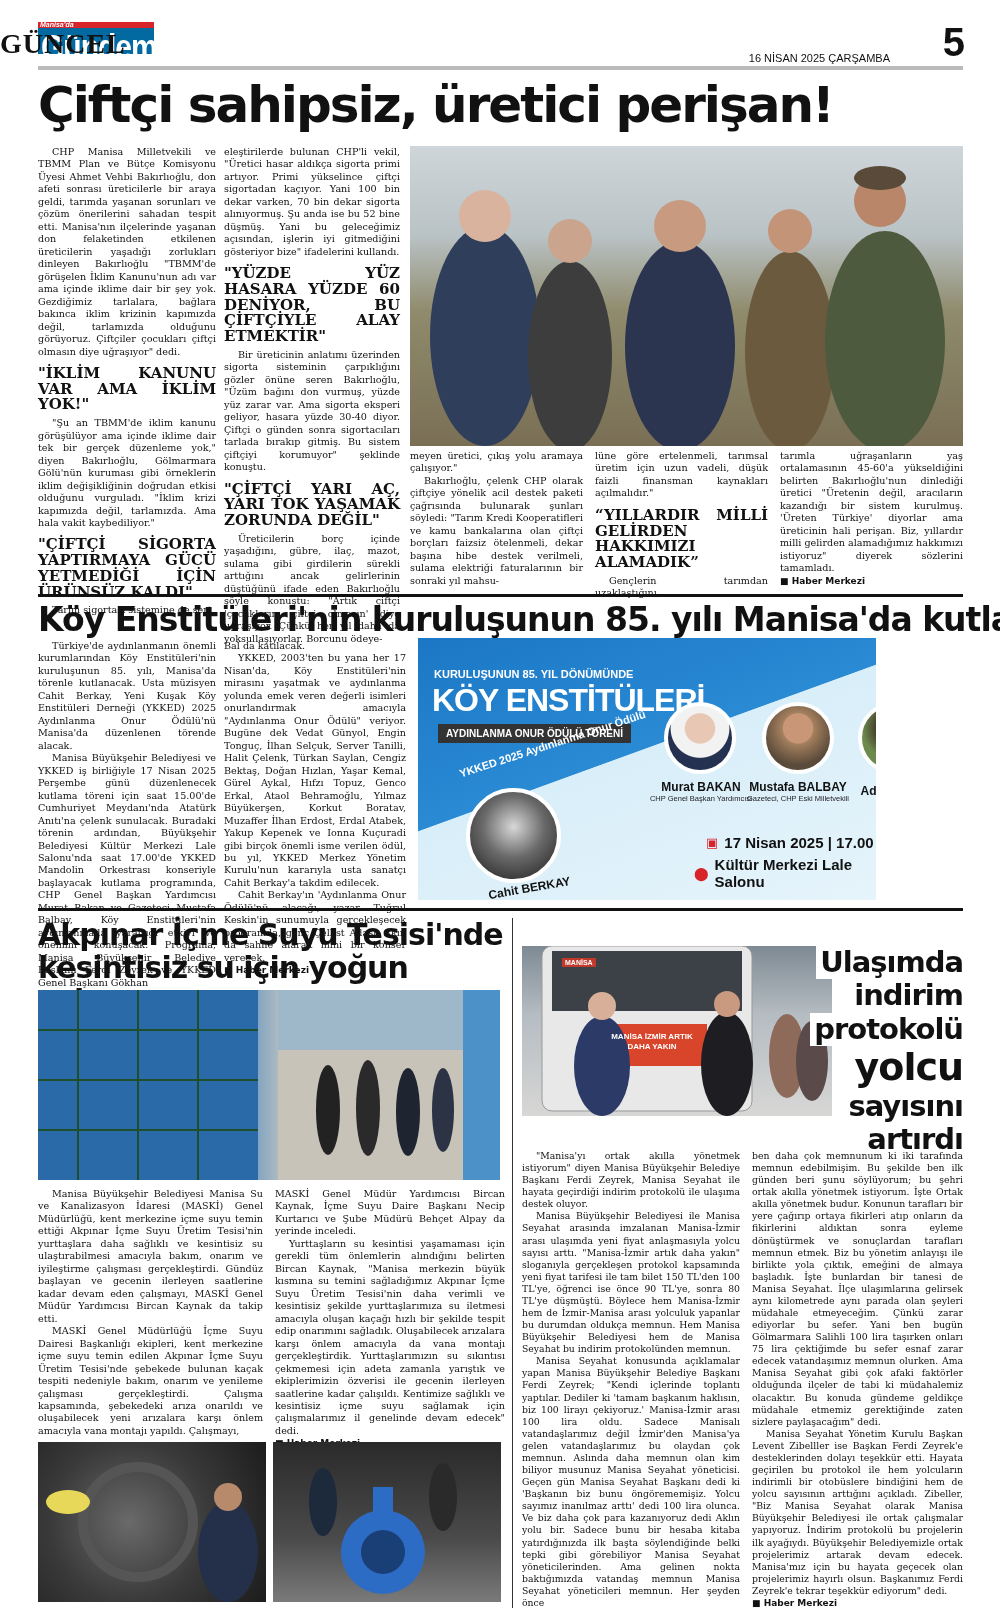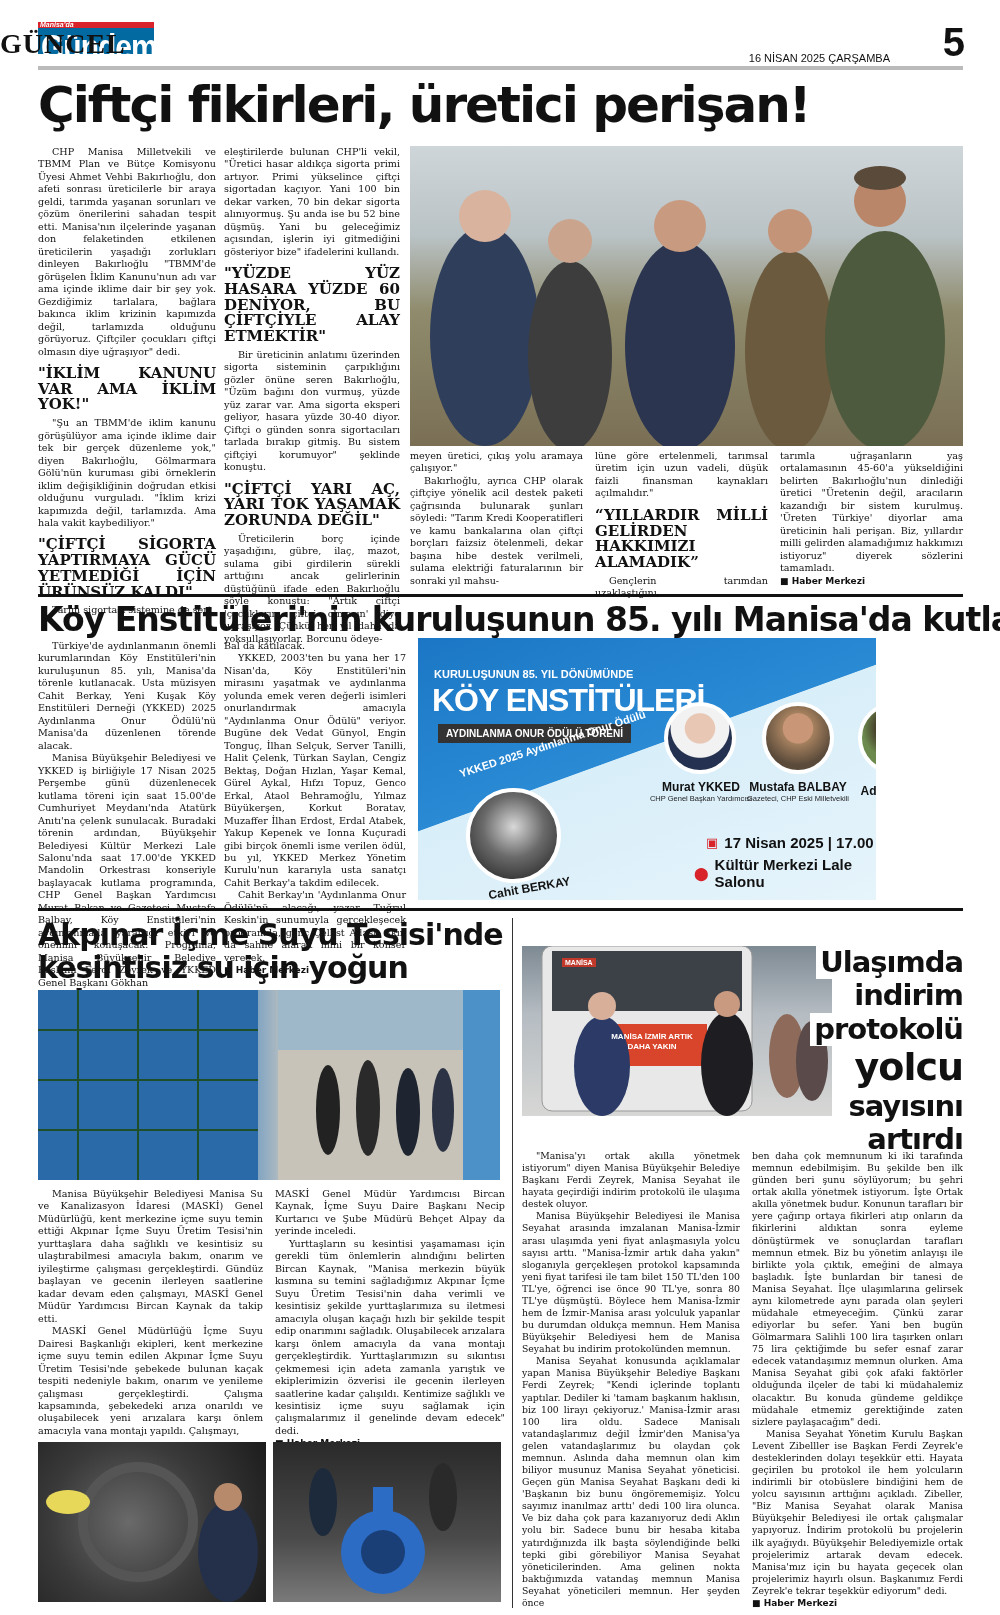--- a/index.html
+++ b/index.html
@@ -36,21 +36,21 @@
 
 <div class="abs masthead-logo">
   <span class="kicker">Manisa'da</span>
   <span class="name">Gündem</span>
 </div>
 <div class="abs section-title">GÜNCEL</div>
 <div class="abs date">16 NİSAN 2025 ÇARŞAMBA</div>
 <div class="abs page-no">5</div>
 <div class="abs rule" style="left:38px; top:66px; width:925px;"></div>
 
-<h1 class="abs headline-xl" style="left:38px; top:80px; width:925px;">Çiftçi fikirleri, üretici perişan!</h1>
+<h1 class="abs headline-xl" style="left:38px; top:80px; width:925px;">Çiftçi sahipsiz, üretici perişan!</h1>
 
 <div class="abs col" style="left:38px; top:146px; width:178px;">
   <p>CHP Manisa Milletvekili ve TBMM Plan ve Bütçe Komisyonu Üyesi Ahmet Vehbi Bakırlıoğlu, don afeti sonrası üreticilerle bir araya geldi, tarımda yaşanan sorunları ve çözüm önerilerini sahadan tespit etti. Manisa'nın ilçelerinde yaşanan don felaketinden etkilenen üreticilerin yaşadığı zorlukları dinleyen Bakırlıoğlu "TBMM'de görüşelen İklim Kanunu'nun adı var ama içinde iklime dair bir şey yok. Gezdiğimiz tarlalara, bağlara bakınca iklim krizinin kapımızda değil, tarlamızda olduğunu görüyoruz. Çiftçiler çocukları çiftçi olmasın diye uğraşıyor" dedi.</p>
   <p class="subhead">"İKLİM KANUNU VAR AMA İKLİM YOK!"</p>
   <p>"Şu an TBMM'de iklim kanunu görüşülüyor ama içinde iklime dair tek bir gerçek düzenleme yok," diyen Bakırlıoğlu, Gölmarmara Gölü'nün kuruması gibi örneklerin iklim değişikliğinin doğrudan etkisi olduğunu vurguladı. "İklim krizi kapımızda değil, tarlamızda. Ama hala vakit kaybediliyor."</p>
   <p class="subhead">"ÇİFTÇİ SİGORTA YAPTIRMAYA GÜCÜ YETMEDİĞİ İÇİN ÜRÜNSÜZ KALDI"</p>
   <p>Tarım sigortası sistemine de sert</p>
 </div>
 
 <div class="abs col" style="left:224px; top:146px; width:176px;">
@@ -72,21 +72,21 @@
     <ellipse cx="380" cy="205" rx="45" ry="100" fill="#6b5a3d"></ellipse>
     <circle cx="380" cy="85" r="22" fill="#c49478"></circle>
     <ellipse cx="475" cy="195" rx="60" ry="110" fill="#4d5a3d"></ellipse>
     <circle cx="470" cy="55" r="26" fill="#b98669"></circle>
     <ellipse cx="470" cy="32" rx="26" ry="12" fill="#5a4a3a"></ellipse>
   </svg>
 </div>
 
 <div class="abs col" style="left:410px; top:450px; width:173px;">
   <p style="text-indent:0">meyen üretici, çıkış yolu aramaya çalışıyor."</p>
-  <p>Bakırlıoğlu, ayrıca CHP olarak çiftçiye yönelik acil destek paketi çağrısında bulunarak şunları söyledi: "Tarım Kredi Kooperatifleri ve kamu bankalarına olan çiftçi borçları faizsiz ötelenmeli, dekar başına hibe destek verilmeli, sulama elektriği faturalarının bir sonraki yıl mahsu-</p>
+  <p>Bakırlıoğlu, çelenk CHP olarak çiftçiye yönelik acil destek paketi çağrısında bulunarak şunları söyledi: "Tarım Kredi Kooperatifleri ve kamu bankalarına olan çiftçi borçları faizsiz ötelenmeli, dekar başına hibe destek verilmeli, sulama elektriği faturalarının bir sonraki yıl mahsu-</p>
 </div>
 <div class="abs col" style="left:595px; top:450px; width:173px;">
   <p style="text-indent:0">lüne göre ertelenmeli, tarımsal üretim için uzun vadeli, düşük faizli finansman kaynakları açılmalıdır."</p>
   <p class="subhead">“YILLARDIR MİLLİ GELİRDEN HAKKIMIZI ALAMADIK”</p>
   <p>Gençlerin tarımdan uzaklaştığını,</p>
 </div>
 <div class="abs col" style="left:780px; top:450px; width:183px;">
   <p style="text-indent:0">tarımla uğraşanların yaş ortalamasının 45-60'a yükseldiğini belirten Bakırlıoğlu'nun dinlediği üretici "Üretenin değil, aracıların kazandığı bir sistem kurulmuş. 'Üreten Türkiye' diyorlar ama üreticinin hali perişan. Biz, yıllardır milli gelirden alamadığımız hakkımızı istiyoruz" diyerek sözlerini tamamladı.</p>
   <span class="sig">Haber Merkezi</span>
 </div>
@@ -113,21 +113,21 @@
 
   <div class="abs" style="left:40px; top:130px; font: bold 11px 'Liberation Sans', sans-serif; color:#fff; transform: rotate(-18deg); transform-origin:left top; white-space:nowrap;">YKKED 2025 Aydınlanma Onur Ödülü</div>
   <div class="abs portrait" style="left:48px; top:150px; width:95px; height:95px; background: radial-gradient(circle at 50% 40%, #d8d8d8 0%, #6a6a6a 45%, #1a1a1a 100%);"></div>
   <div class="abs" style="left:70px; top:243px; font: bold 12px 'Liberation Sans', sans-serif; transform: rotate(-10deg);">Cahit BERKAY</div>
 
   <div class="abs portrait" style="left:246px; top:64px; width:72px; height:72px; background: radial-gradient(circle at 50% 35%, #e8c8b4 0%, #e8c8b4 28%, #f2f2f2 30%, #f2f2f2 55%, #243150 57%);"></div>
   <div class="abs portrait" style="left:344px; top:64px; width:72px; height:72px; background: radial-gradient(circle at 50% 35%, #c99678 0%, #c99678 28%, #a4805e 30%, #5a4a3a 70%);"></div>
   <div class="abs portrait" style="left:440px; top:64px; width:72px; height:72px; background: radial-gradient(circle at 50% 35%, #e5c0a8 0%, #e5c0a8 25%, #3b2a22 27%, #6d8a4e 60%);"></div>
 
   <div class="abs" style="left:228px; top:142px; width:110px;">
-    <div class="p-name">Murat YKKED</div>
+    <div class="p-name">Murat BAKAN</div>
     <div class="p-role">CHP Genel Başkan Yardımcısı</div>
   </div>
   <div class="abs" style="left:325px; top:142px; width:110px;">
     <div class="p-name">Mustafa BALBAY</div>
     <div class="p-role">Gazeteci, CHP Eski Milletvekili</div>
   </div>
   <div class="abs" style="left:422px; top:146px; width:110px;">
     <div class="p-name">Adasu AKIN</div>
     <div class="p-role">Çellist</div>
   </div>

